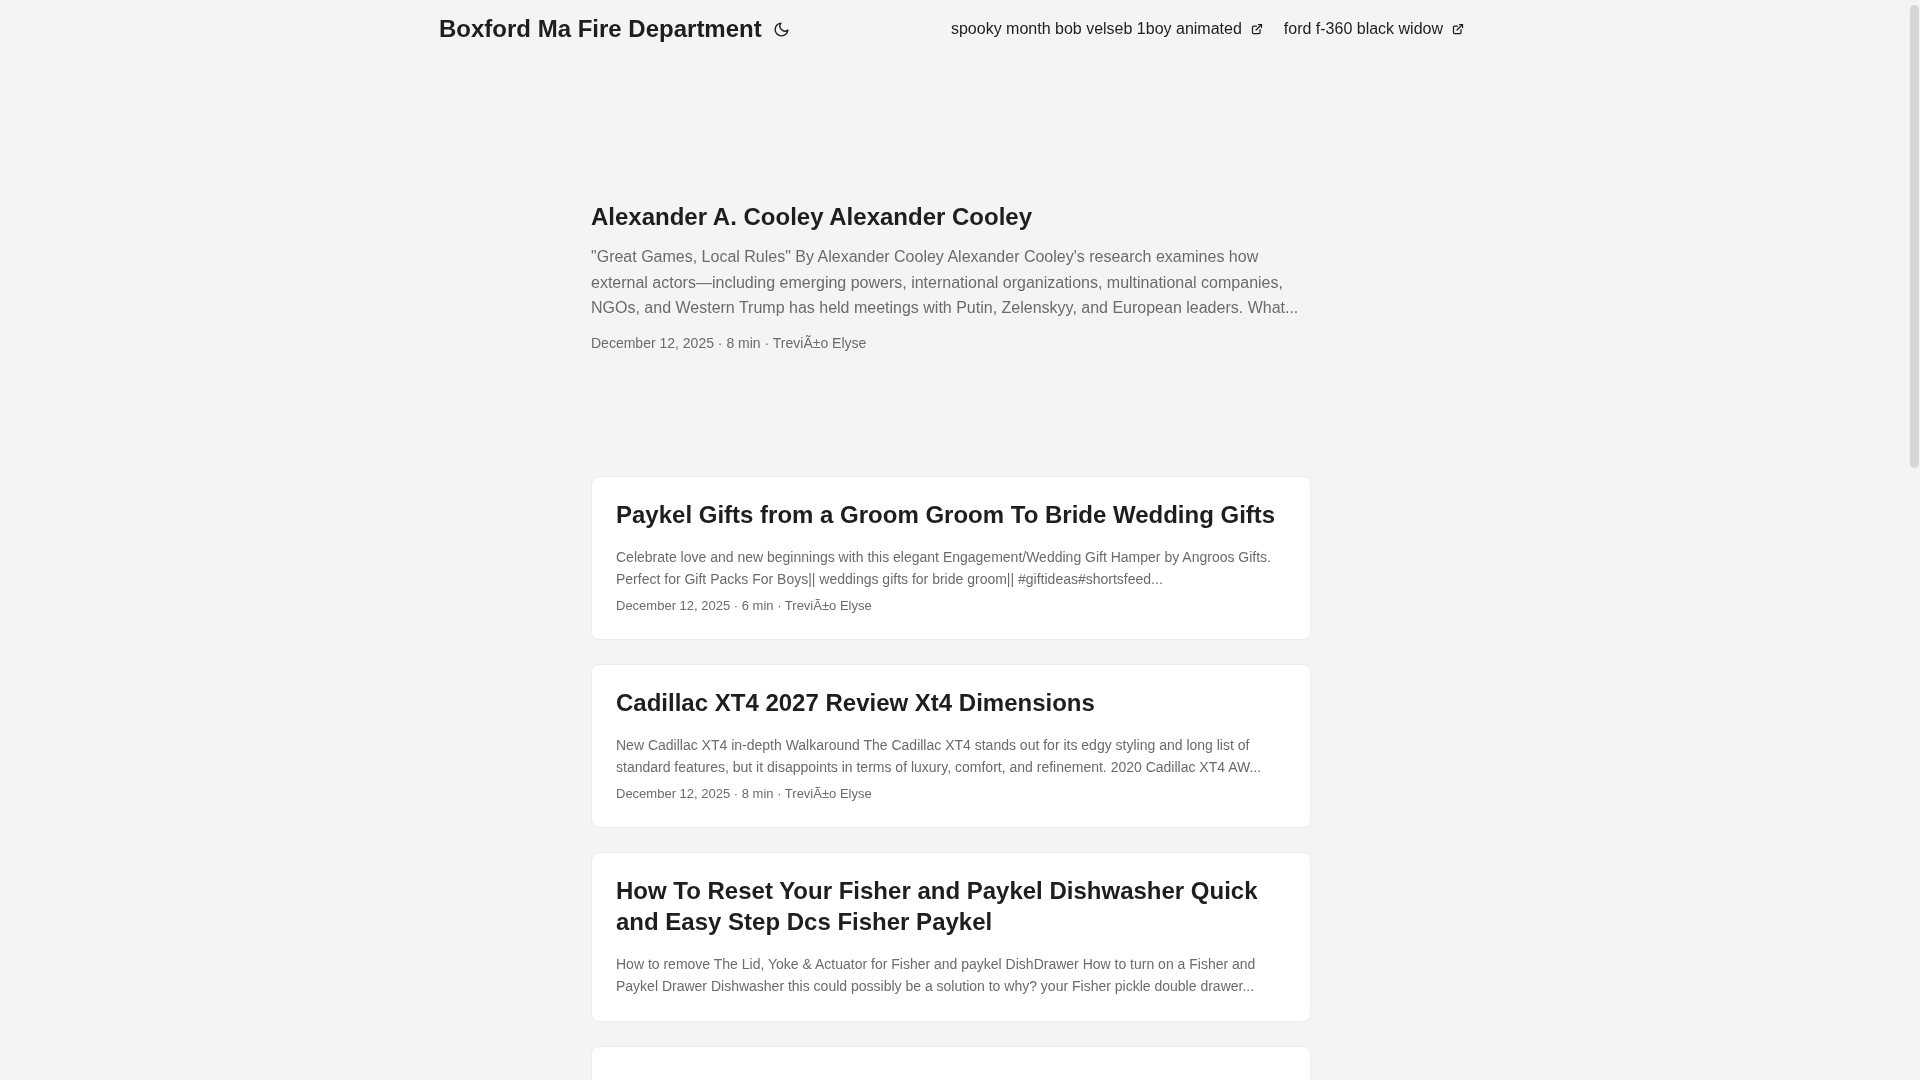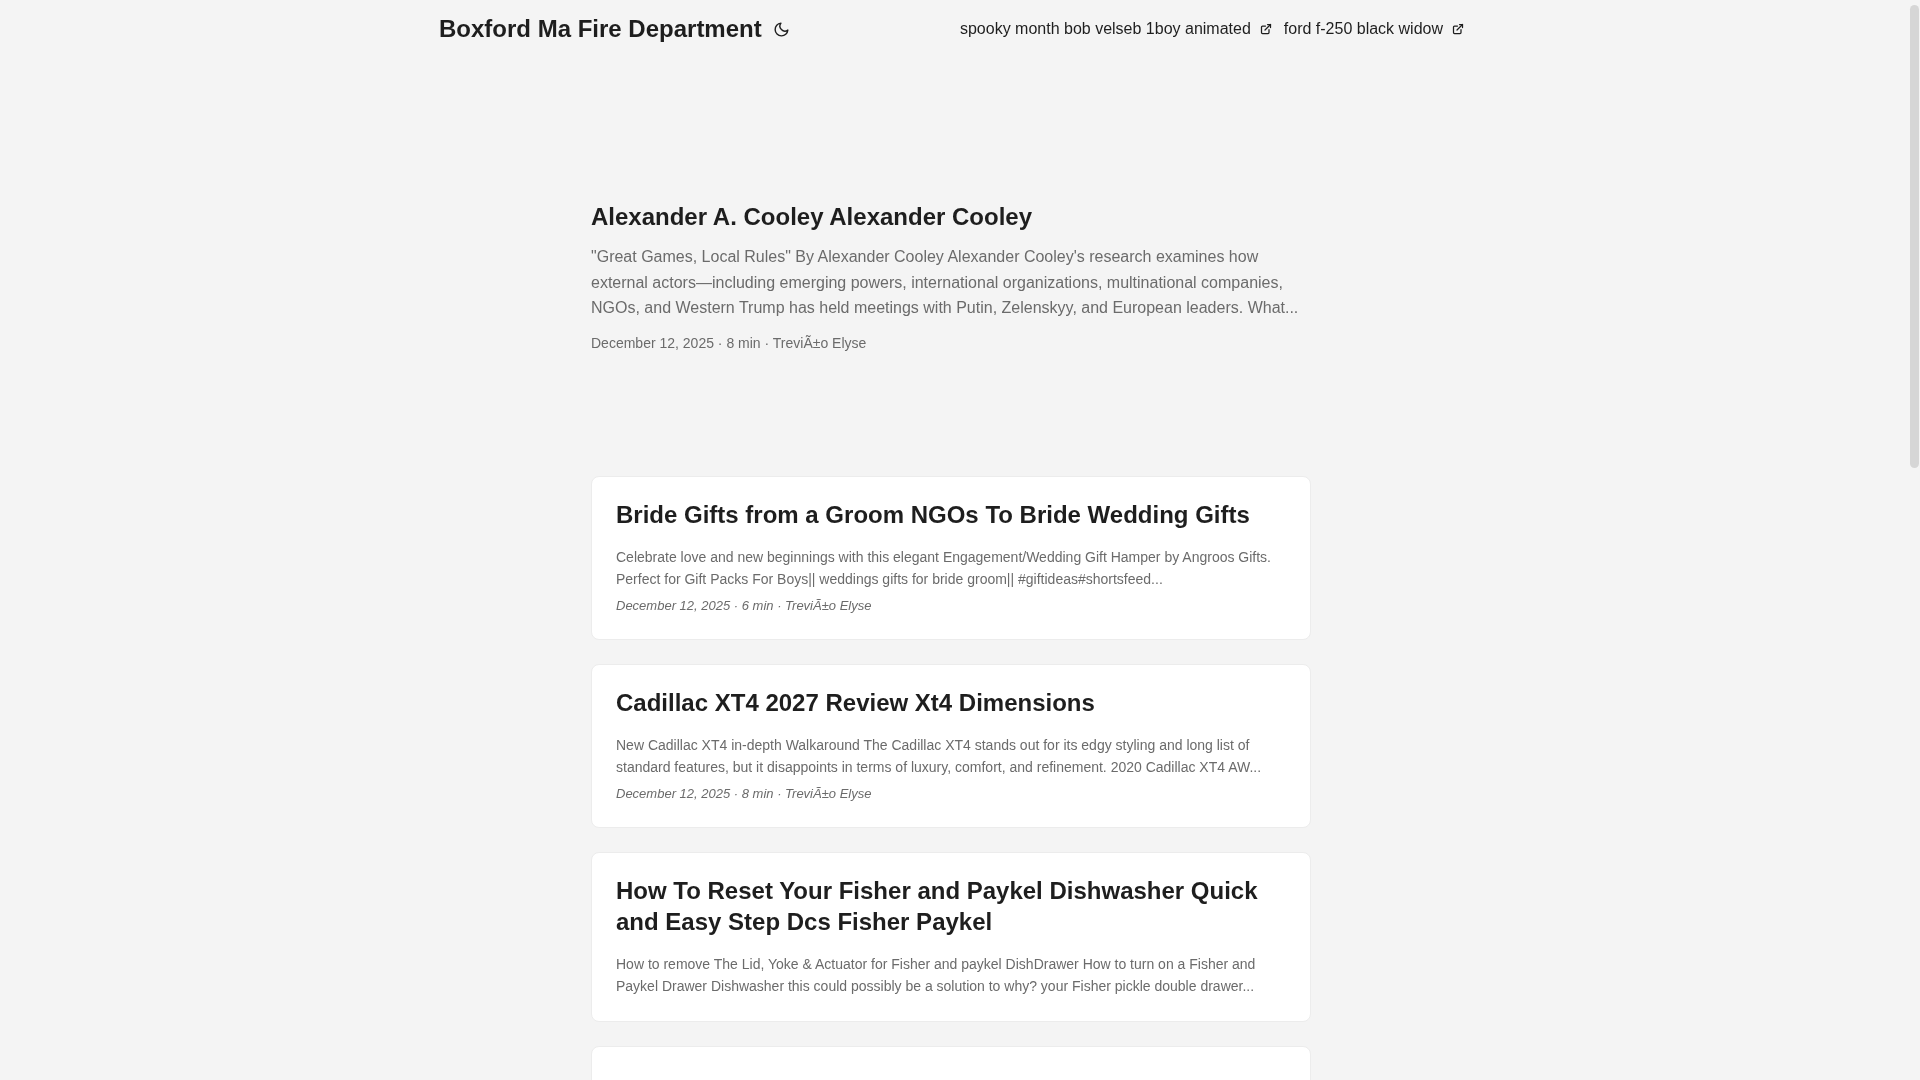--- a/index.html
+++ b/index.html
@@ -20,21 +20,21 @@
   .logo {
     font-size: 24px; font-weight: 700; color: #1e1e1e; text-decoration: none;
     line-height: 30px;
   }
   .theme-toggle {
     margin-left: 10px; width: 20px; height: 20px;
     display: flex; align-items: center; justify-content: center; cursor: pointer;
   }
   .nav {
     position: absolute; right: 440px; top: 18px;
-    display: flex; gap: 12px; align-items: center;
+    display: flex; gap: 21px; align-items: center;
   }
   .nav a {
     font-size: 16px; color: #1e1e1e; text-decoration: none;
     display: flex; align-items: center; line-height: 22px;
   }
   .nav a svg { margin-left: 9px; }
 
   .hero {
     position: absolute; left: 591px; top: 202px; width: 720px;
   }
@@ -57,21 +57,21 @@
     padding: 22px 24px 24px 24px; margin-bottom: 24px;
   }
   .card h2 {
     font-size: 24px; font-weight: 700; line-height: 31px; color: #1e1e1e;
   }
   .card .summary {
     margin-top: 16px; font-size: 14px; line-height: 22px; color: #6b6b6b;
     display: -webkit-box; -webkit-line-clamp: 2; -webkit-box-orient: vertical; overflow: hidden;
   }
   .card .meta {
-    margin-top: 7px; font-size: 13px; color: #6b6b6b; line-height: 18px; font-style: italic;
+    margin-top: 7px; font-size: 13px; color: #6b6b6b; line-height: 18px;
   }
 
   .scrollbar {
     position: absolute; right: 0; top: 0; width: 16px; height: 1080px; background: #f4f4f4;
   }
   .scrollbar .thumb {
     position: absolute; left: 6px; top: 5px; width: 9px; height: 463px;
     background: #d6d6d6; border-radius: 5px;
   }
 </style>
@@ -90,39 +90,39 @@
   <nav class="nav">
     <a href="#">
       <span>spooky month bob velseb 1boy animated</span>
       <svg width="12" height="12" viewBox="0 0 24 24" fill="none" stroke="#1e1e1e" stroke-width="2.5" stroke-linecap="round" stroke-linejoin="round">
         <path d="M18 13v6a2 2 0 0 1-2 2H5a2 2 0 0 1-2-2V8a2 2 0 0 1 2-2h6"></path>
         <polyline points="15 3 21 3 21 9"></polyline>
         <line x1="10" y1="14" x2="21" y2="3"></line>
       </svg>
     </a>
     <a href="#">
-      <span>ford f-250 black widow</span>
+      <span>ford f-360 black widow</span>
       <svg width="12" height="12" viewBox="0 0 24 24" fill="none" stroke="#1e1e1e" stroke-width="2.5" stroke-linecap="round" stroke-linejoin="round">
         <path d="M18 13v6a2 2 0 0 1-2 2H5a2 2 0 0 1-2-2V8a2 2 0 0 1 2-2h6"></path>
         <polyline points="15 3 21 3 21 9"></polyline>
         <line x1="10" y1="14" x2="21" y2="3"></line>
       </svg>
     </a>
   </nav>
 </header>
 
 <section class="hero">
   <h1>Alexander A. Cooley Alexander Cooley</h1>
   <p class="summary">"Great Games, Local Rules" By Alexander Cooley Alexander Cooley's research examines how external actors—including emerging powers, international organizations, multinational companies, NGOs, and Western Trump has held meetings with Putin, Zelenskyy, and European leaders. What...</p>
   <div class="meta">December 12, 2025 · 8 min · TreviÃ±o Elyse</div>
 </section>
 
 <main class="cards">
   <article class="card">
-    <h2>Bride Gifts from a Groom NGOs To Bride Wedding Gifts</h2>
+    <h2>Paykel Gifts from a Groom Groom To Bride Wedding Gifts</h2>
     <p class="summary">Celebrate love and new beginnings with this elegant Engagement/Wedding Gift Hamper by Angroos Gifts. Perfect for Gift Packs For Boys|| weddings gifts for bride groom|| #giftideas#shortsfeed...</p>
     <div class="meta">December 12, 2025 · 6 min · TreviÃ±o Elyse</div>
   </article>
   <article class="card">
     <h2>Cadillac XT4 2027 Review Xt4 Dimensions</h2>
     <p class="summary">New Cadillac XT4 in-depth Walkaround The Cadillac XT4 stands out for its edgy styling and long list of standard features, but it disappoints in terms of luxury, comfort, and refinement. 2020 Cadillac XT4 AW...</p>
     <div class="meta">December 12, 2025 · 8 min · TreviÃ±o Elyse</div>
   </article>
   <article class="card">
     <h2>How To Reset Your Fisher and Paykel Dishwasher Quick and Easy Step Dcs Fisher Paykel</h2>

